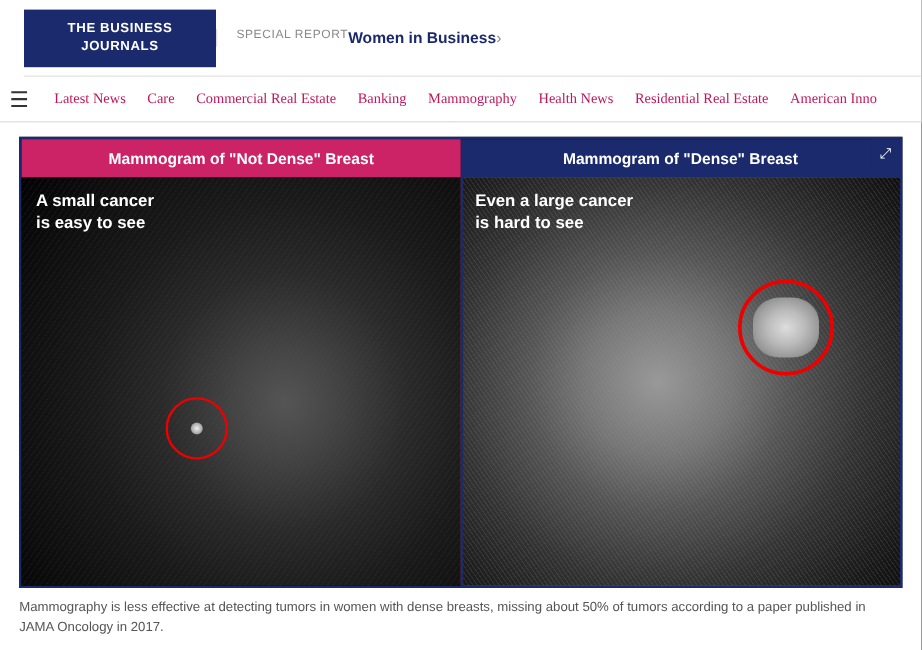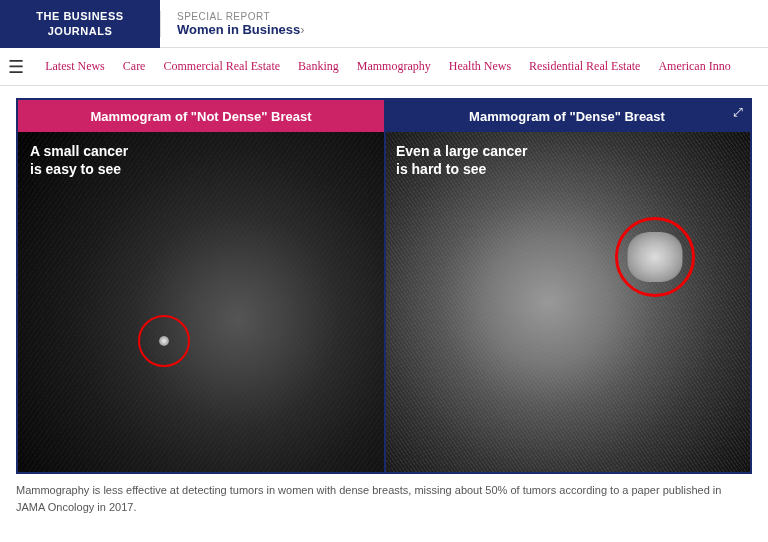--- a/index.html
+++ b/index.html
@@ -1,21 +1,21 @@
 <!DOCTYPE html>
 <html><head>
   <meta charset="utf-8">
   <style>
     * { margin: 0; padding: 0; box-sizing: border-box; }
     body { font-family: Arial, sans-serif; background: #fff; width: 768px; overflow-x: hidden; }
 
     
-    .header { display: flex; align-items: center; background: #fff; border-bottom: 1px solid #ddd; height: 48px; }
+    .header { display: flex; align-items: center; background: #fff; border-bottom: 1px solid #ddd; height: 64px; margin-left: 20px; }
     .header-logo { background: #1a2a6c; color: #fff; font-weight: 900; font-size: 11px; text-align: center; padding: 6px 10px; line-height: 1.3; height: 48px; display: flex; align-items: center; justify-content: center; min-width: 160px; letter-spacing: 0.5px; }
-    .header-special { display: flex; flex-direction: column; padding: 0 16px; border-left: 1px solid #ddd; }
+    .header-special { display: flex; flex-direction: row; padding: 0 16px; border-left: 1px solid #ddd; }
     .special-label { font-size: 10px; color: #888; text-transform: uppercase; letter-spacing: 0.5px; }
     .special-title { font-size: 13px; font-weight: 700; color: #1a2a6c; display: flex; align-items: center; gap: 0; }
     .special-title .chevron { color: #888; font-weight: normal; }
 
     
     .nav { display: flex; align-items: center; height: 38px; border-bottom: 1px solid #ddd; padding: 0 8px; background: #fff; }
     .nav-hamburger { font-size: 18px; margin-right: 12px; cursor: pointer; color: #333; }
     .nav-items { display: flex; align-items: center; gap: 0; }
     .nav-item { font-size: 12px; color: #be185d; padding: 0 9px; cursor: pointer; white-space: nowrap; font-family: Liberation Serif, serif; }
 

